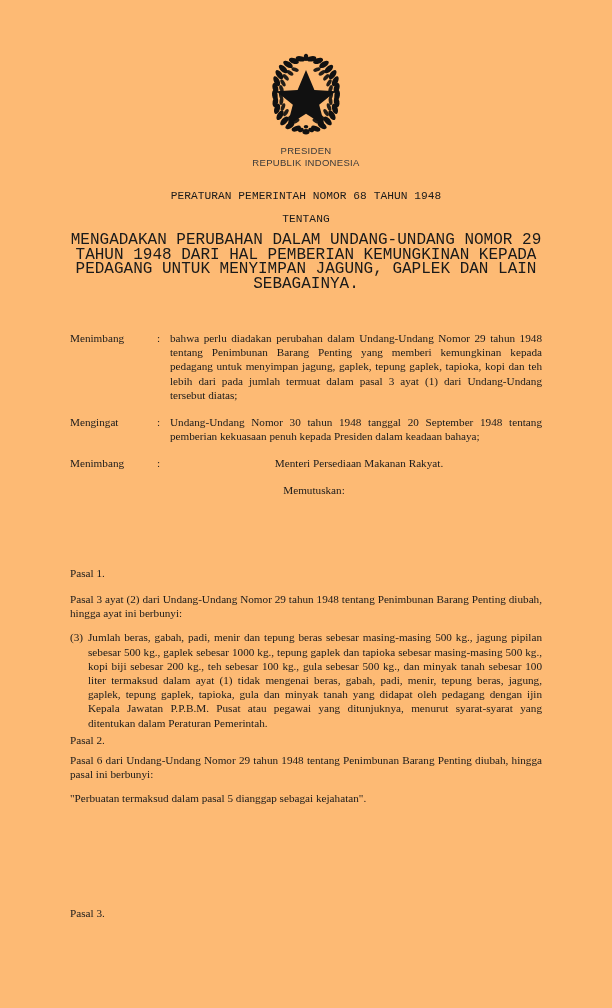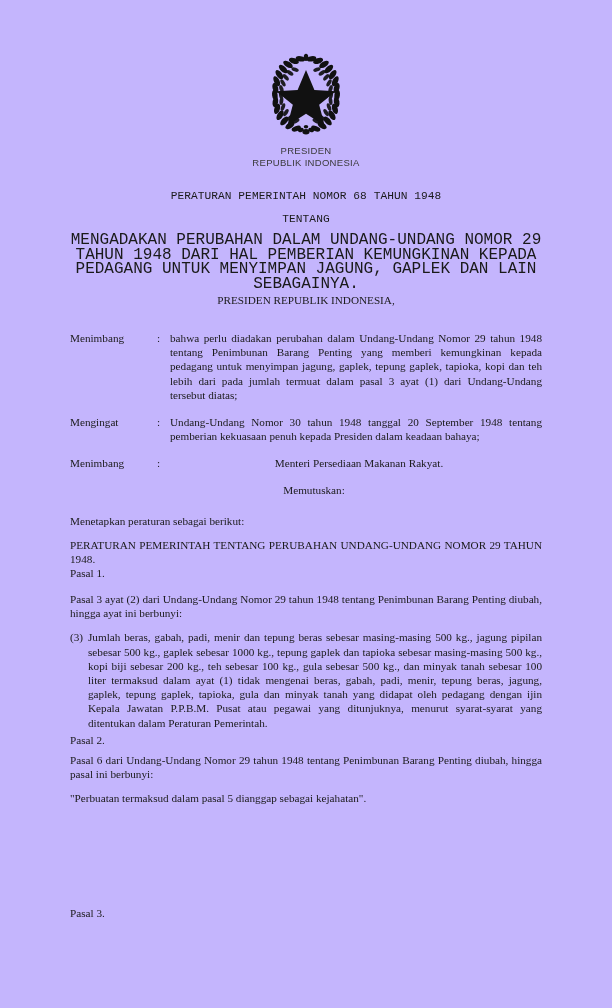--- a/index.html
+++ b/index.html
@@ -4,21 +4,21 @@
 <style>
   html, body {
     margin: 0;
     padding: 0;
     background: #ffffff;
   }
   .page {
     position: relative;
     width: 612px;
     height: 1008px;
-    background: #c4b5fd;
+    background: #fdba74;
     margin: 0 auto;
     overflow: hidden;
     font-family: "Liberation Serif", "DejaVu Serif", serif;
     color: #1a1a1a;
   }
 
   
   .emblem-block {
     position: absolute;
     top: 50px;
@@ -237,21 +237,20 @@
   </div>
 
   <div class="title-block">
     <div class="title-line">PERATURAN PEMERINTAH NOMOR 68 TAHUN 1948</div>
     <div class="title-gap-sm"></div>
     <div class="title-line">TENTANG</div>
     <div class="title-gap-sm"></div>
     <div class="title-multiline">MENGADAKAN PERUBAHAN DALAM UNDANG-UNDANG NOMOR 29 TAHUN 1948 DARI HAL PEMBERIAN KEMUNGKINAN KEPADA PEDAGANG UNTUK MENYIMPAN JAGUNG, GAPLEK DAN LAIN SEBAGAINYA.</div>
   </div>
 
-  <div class="president-line">PRESIDEN REPUBLIK INDONESIA,</div>
 
   <div class="clauses">
 
     <div class="clause-row">
       <div class="clause-label">Menimbang</div>
       <div class="clause-colon">:</div>
       <div class="clause-text">bahwa perlu diadakan perubahan dalam Undang-Undang Nomor 29 tahun 1948 tentang Penimbunan Barang Penting yang memberi kemungkinan kepada pedagang untuk menyimpan jagung, gaplek, tepung gaplek, tapioka, kopi dan teh lebih dari pada jumlah termuat dalam pasal 3 ayat (1) dari Undang-Undang tersebut diatas;</div>
     </div>
 
     <div class="clause-row">
@@ -263,25 +262,20 @@
     <div class="clause-row">
       <div class="clause-label">Menimbang</div>
       <div class="clause-colon">:</div>
       <div class="clause-text nojustify">Menteri Persediaan Makanan Rakyat.</div>
     </div>
 
   </div>
 
   <div class="memutuskan">Memutuskan:</div>
 
-  <div class="body-block" style="top:514px;">
-    <p class="para left">Menetapkan peraturan sebagai berikut:</p>
-    <div class="spacer-10"></div>
-    <p class="para">PERATURAN PEMERINTAH TENTANG PERUBAHAN UNDANG-UNDANG NOMOR 29 TAHUN 1948.</p>
-  </div>
 
   <div class="body-block" style="top:566px;">
     <p class="center-head">Pasal 1.</p>
   </div>
 
   <div class="body-block" style="top:592px;">
     <p class="para">Pasal 3 ayat (2) dari Undang-Undang Nomor 29 tahun 1948 tentang Penimbunan Barang Penting diubah, hingga ayat ini berbunyi:</p>
     <div class="spacer-10"></div>
     <div class="num-item">
       <div class="num-marker">(3)</div>

